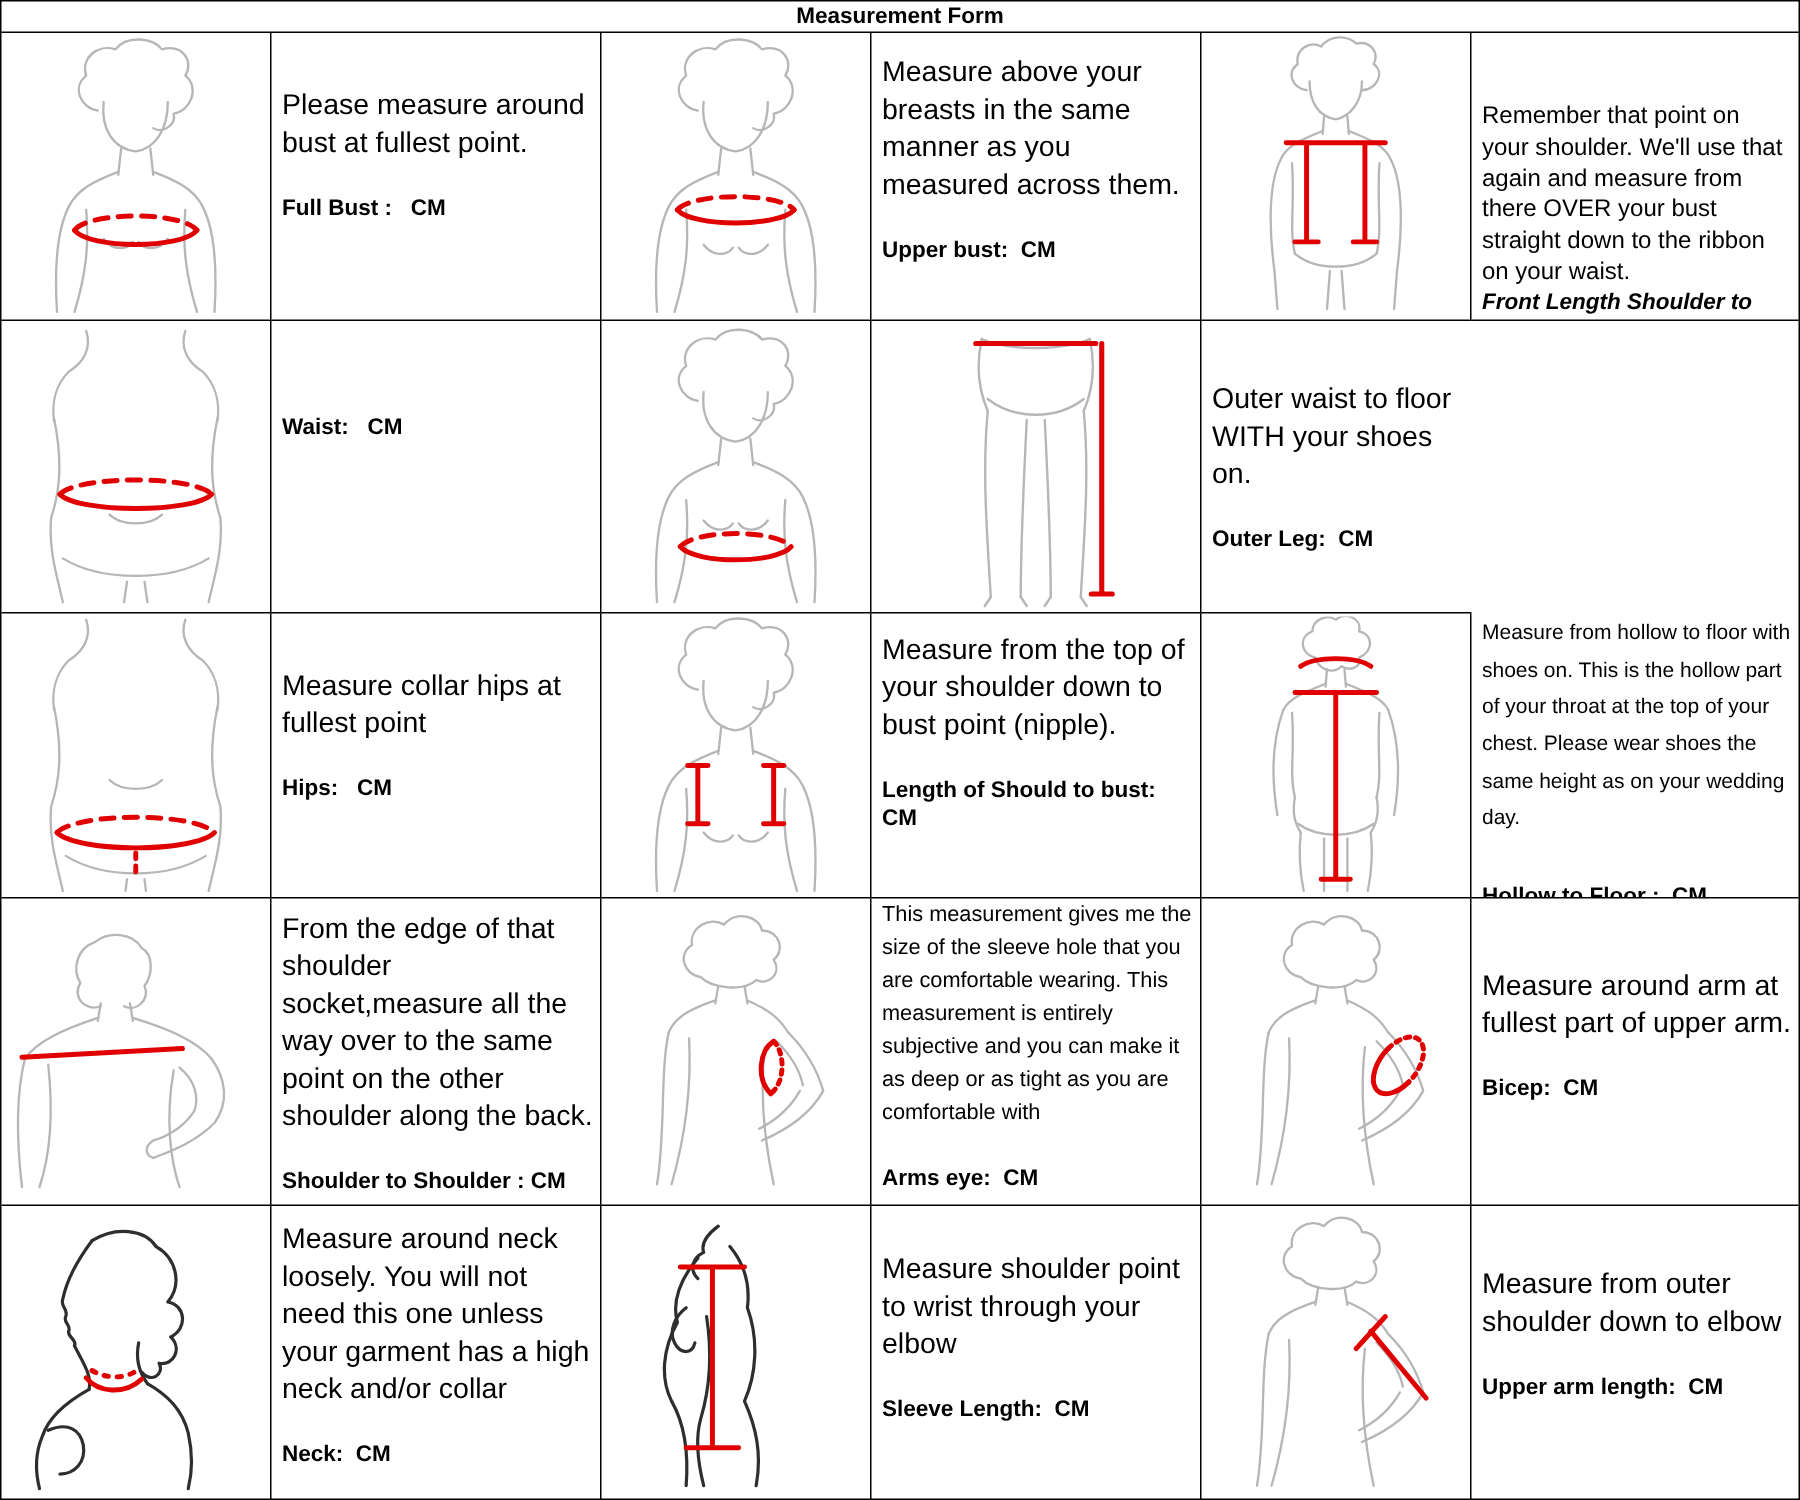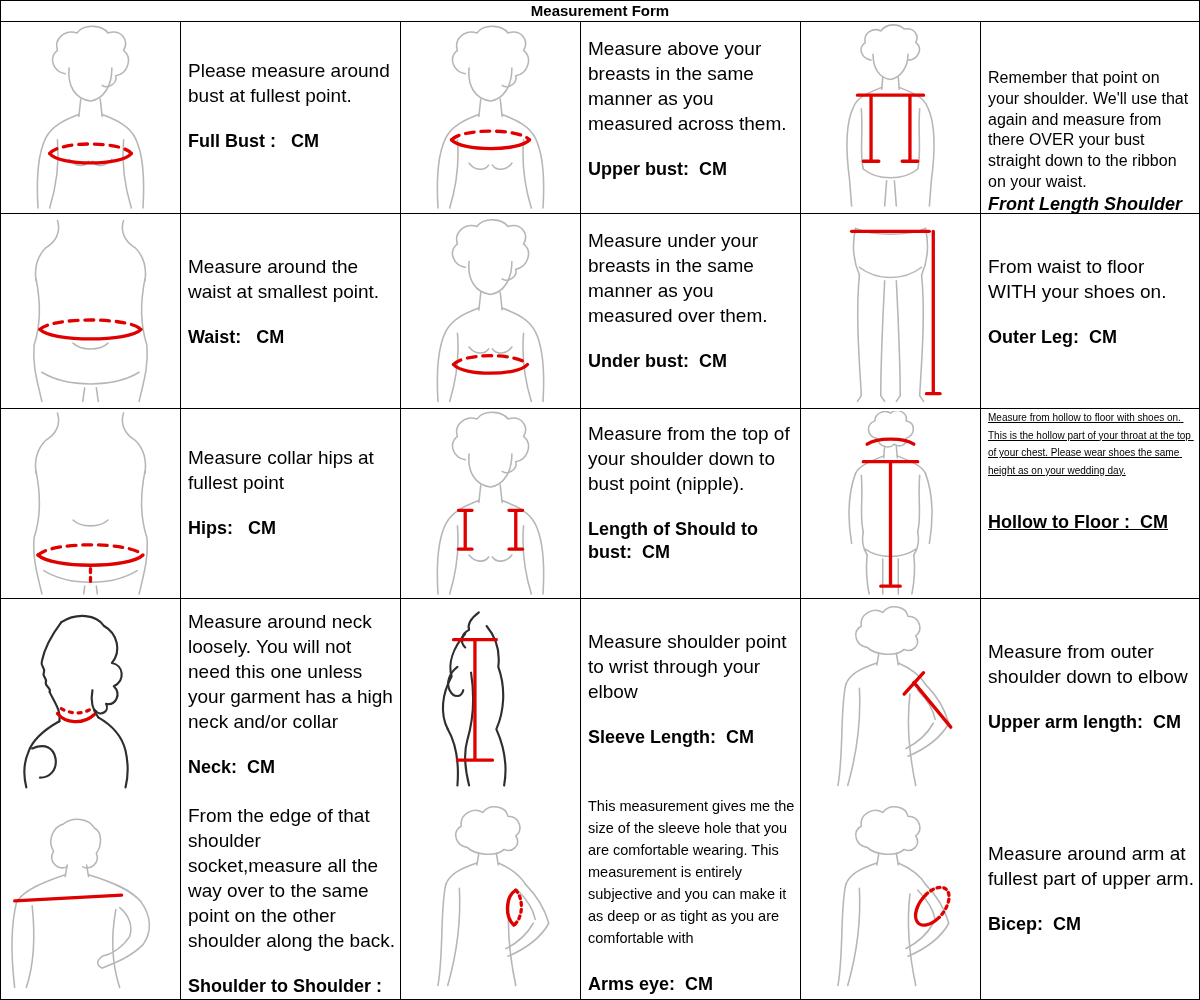--- a/index.html
+++ b/index.html
@@ -8,24 +8,24 @@
   .title{height:20px;line-height:20px;text-align:center;font-weight:bold;font-size:15px;border-bottom:1px solid #000;}
   .grid{display:grid;grid-template-columns:180px 220px 180px 220px 180px 218px;}
   .r1{height:192px}.r2{height:195px}.r3{height:190px}.r4{height:205px}.r5{height:196px}
   .cell{box-sizing:border-box;border-right:1px solid #000;border-bottom:1px solid #000;overflow:hidden;}
   .grid .cell:last-child{border-right:none;}
   .r5 .cell{border-bottom:none;}
   .fig{display:flex;align-items:center;justify-content:center;padding:2px;}
   .fig svg{width:100%;height:100%;display:block;}
   .txt{padding:6px 4px 0 7px;}
   .desc{font-size:19px;line-height:1.32;white-space:pre-wrap;}
-  .label{font-size:18px;font-weight:bold;line-height:1.25;margin-top:22px;white-space:pre-wrap;}
+  .label{font-size:15px;font-weight:bold;line-height:1.25;margin-top:22px;white-space:pre-wrap;}
   .dense .desc{font-size:16px;line-height:1.3;margin-top:44px;}
   .dense .label{margin-top:0;font-style:italic;}
-  .small .desc{font-size:10px;line-height:1.76;text-decoration:underline;}
+  .small .desc{font-size:14px;line-height:1.76;}
   .small .label{margin-top:32px;text-decoration:underline;}
   .small2 .desc{font-size:14.5px;line-height:1.52;}
   .small2 .label{margin-top:24px;}
   .pt0{padding-top:0}.pt2{padding-top:2px}.pt8{padding-top:8px}.pt10{padding-top:10px}
   .pt12{padding-top:12px}.pt14{padding-top:14px}.pt30{padding-top:30px}.pt36{padding-top:36px}
   .pt40{padding-top:40px}.pt46{padding-top:46px}
   .g{stroke:var(--sketch,#b6b6b6);fill:none;stroke-width:1.6;stroke-linecap:round;stroke-linejoin:round;}
   .k{stroke:var(--ink,#2e2e2e);fill:none;stroke-width:2.2;stroke-linecap:round;stroke-linejoin:round;}
   .r{stroke:var(--accent,#e00000);fill:none;stroke-width:3.4;stroke-linecap:round;}
   .hair{fill:#fff;}
@@ -96,53 +96,48 @@
         <path class="g" d="M124,2 C120,14 126,24 136,30 C144,38 148,50 146,64"></path>
         <path class="g" d="M34,62 C40,92 38,112 32,130 C30,152 36,170 40,188"></path>
         <path class="g" d="M146,62 C140,92 142,112 148,130 C150,152 144,170 140,188"></path>
         <path class="g" d="M72,128 C80,136 100,136 108,128"></path>
         <path class="g" d="M40,158 C66,174 114,174 140,158 M84,174 L82,188 M96,174 L98,188"></path>
         <path class="r" d="M38,114 C50,127 130,127 142,114"></path>
         <path class="r" stroke-dasharray="9 7" d="M38,114 C50,101 130,101 142,114"></path>
       </svg>
     </div>
     <div class="cell txt pt40">
-      <div class="desc">Measure around the waist at smallest point.</div>
       <div class="label">Waist:   CM</div>
     </div>
     <div class="cell fig" aria-label="under-bust-figure">
       <svg viewBox="0 0 180 190" preserveAspectRatio="xMidYMid meet">
         <path class="g hair" d="M64,50 C52,48 46,34 56,26 C52,14 64,4 76,8 C84,-2 102,0 108,8 C122,4 130,16 124,26 C134,34 128,50 116,52 C118,60 108,66 102,62"></path>
         <path class="g" d="M68,44 C66,62 74,76 90,78 C104,76 112,62 112,44"></path>
         <path class="g" d="M80,76 L78,94 M100,76 L102,94"></path>
         <path class="g" d="M78,92 C62,98 50,104 44,116 C36,132 34,156 36,188"></path>
         <path class="g" d="M102,92 C118,98 130,104 136,116 C144,132 146,156 144,188"></path>
         <path class="g" d="M56,118 C58,142 56,162 48,188 M124,118 C122,142 124,162 132,188"></path>
         <path class="g" d="M68,132 C74,140 84,140 88,134 M92,134 C96,140 106,140 112,132"></path>
         <path class="r" d="M52,150 C62,162 118,162 128,150"></path>
         <path class="r" stroke-dasharray="9 7" d="M52,150 C62,138 118,138 128,150"></path>
       </svg>
     </div>
-    <div class="cell txt pt14">
-      <div class="desc">Measure under your breasts in the same manner as you measured over them.</div>
-      <div class="label">Under bust:  CM</div>
-    </div>
     <div class="cell fig" aria-label="outer-leg-figure">
       <svg viewBox="0 0 180 190" preserveAspectRatio="xMidYMid meet">
         <path class="g" d="M54,10 C72,18 108,18 126,10"></path>
         <path class="g" d="M54,10 C50,28 52,44 58,58 M126,10 C130,28 128,44 122,58"></path>
         <path class="g" d="M58,50 C76,64 104,64 122,50"></path>
         <path class="g" d="M58,58 C54,100 58,146 60,182 M84,64 C82,104 80,148 80,182 M96,64 C98,104 100,148 100,182 M122,58 C126,100 122,146 120,182"></path>
         <path class="g" d="M60,182 L56,188 M80,182 L84,188 M100,182 L96,188 M120,182 L124,188"></path>
         <path class="r" d="M50,13 L130,13"></path>
         <path class="r" d="M134,13 L134,180 M127,180 L141,180"></path>
       </svg>
     </div>
     <div class="cell txt pt40">
-      <div class="desc">From waist to floor WITH your shoes on.</div>
+      <div class="desc">Outer waist to floor WITH your shoes on.</div>
       <div class="label">Outer Leg:  CM</div>
     </div>
   </div>
 
   <div class="grid r3">
     <div class="cell fig" aria-label="hips-figure">
       <svg viewBox="0 0 180 190" preserveAspectRatio="xMidYMid meet">
         <path class="g" d="M56,2 C60,14 54,24 44,30 C36,38 32,50 34,64"></path>
         <path class="g" d="M124,2 C120,14 126,24 136,30 C144,38 148,50 146,64"></path>
         <path class="g" d="M34,62 C40,92 38,112 32,130 C30,152 36,170 40,188"></path>
@@ -183,20 +178,76 @@
         <path class="g" d="M60,66 C62,92 58,108 62,124 M120,66 C118,92 122,108 118,124"></path>
         <path class="g" d="M62,124 C60,134 62,142 66,148 M118,124 C120,134 118,142 114,148 M64,142 C78,152 102,152 116,142"></path>
         <path class="g" d="M66,148 C64,166 66,178 68,188 M82,152 L82,188 M98,152 L98,188 M114,148 C116,166 114,178 112,188"></path>
         <path class="r" stroke-width="2.8" d="M66,34 C76,27 104,27 114,34"></path>
         <path class="r" d="M62,52 L118,52 M90,52 L90,180 M80,180 L100,180"></path>
       </svg>
     </div>
     <div class="cell txt pt0 small">
       <div class="desc">Measure from hollow to floor with shoes on. This is the hollow part of your throat at the top of your chest. Please wear shoes the same height as on your wedding day.</div>
       <div class="label">Hollow to Floor :  CM</div>
+    </div>
+  </div>
+
+  <div class="grid r4">
+    <div class="cell fig" aria-label="shoulder-to-shoulder-figure">
+      <svg viewBox="0 0 180 190" preserveAspectRatio="xMidYMid meet">
+        <path class="g hair" d="M62,20 C50,24 46,38 52,48 C46,58 56,68 66,64 M62,20 C72,12 88,14 94,24 C102,28 102,42 96,50 C100,60 90,68 82,64"></path>
+        <path class="g" d="M66,62 L64,74 M86,62 L88,74"></path>
+        <path class="g" d="M64,72 C40,80 22,88 14,100 M88,72 C114,80 132,88 142,100"></path>
+        <path class="g" d="M14,100 C8,124 8,154 12,188"></path>
+        <path class="g" d="M30,104 C34,142 30,170 24,188"></path>
+        <path class="g" d="M142,100 C152,114 154,130 144,144 C130,158 112,164 102,168"></path>
+        <path class="g" d="M120,106 C130,114 134,126 130,136 C122,148 110,154 102,156 M102,156 C96,160 96,166 102,168"></path>
+        <path class="g" d="M116,108 C110,142 114,170 120,188"></path>
+        <path class="r" d="M12,99 L122,93"></path>
+      </svg>
+    </div>
+    <div class="cell txt pt8">
+      <div class="desc">From the edge of that shoulder socket,measure all the way over to the same point on the other shoulder along the back.</div>
+      <div class="label">Shoulder to Shoulder : CM</div>
+    </div>
+    <div class="cell fig" aria-label="arms-eye-figure">
+      <svg viewBox="0 0 180 190" preserveAspectRatio="xMidYMid meet">
+        <path class="g hair" d="M66,44 C54,42 50,28 60,22 C58,10 72,2 82,8 C90,-2 106,2 108,12 C120,12 124,26 116,32 C122,42 112,50 104,46 C96,54 74,52 66,44"></path>
+        <path class="g" d="M78,50 L76,62 M96,50 L98,62"></path>
+        <path class="g" d="M76,60 C58,66 48,72 44,82 M98,60 C112,66 120,72 126,82"></path>
+        <path class="g" d="M44,82 C38,110 42,150 36,186"></path>
+        <path class="g" d="M58,86 C60,124 54,158 46,186"></path>
+        <path class="g" d="M126,82 C138,94 146,108 150,122 M150,122 C140,140 122,150 108,156"></path>
+        <path class="g" d="M118,88 C128,98 134,108 136,118 M134,122 C126,136 114,144 106,148"></path>
+        <path class="g" d="M110,92 C106,126 110,158 116,186"></path>
+        <path class="r" stroke-width="3" d="M116,88 C106,94 104,114 114,124"></path>
+        <path class="r" stroke-width="2.6" stroke-dasharray="3 4" d="M116,88 C124,96 124,116 114,124"></path>
+      </svg>
+    </div>
+    <div class="cell txt pt0 small2">
+      <div class="desc">This measurement gives me the size of the sleeve hole that you are comfortable wearing. This measurement is entirely subjective and you can make it as deep or as tight as you are comfortable with</div>
+      <div class="label">Arms eye:  CM</div>
+    </div>
+    <div class="cell fig" aria-label="bicep-figure">
+      <svg viewBox="0 0 180 190" preserveAspectRatio="xMidYMid meet">
+        <path class="g hair" d="M66,44 C54,42 50,28 60,22 C58,10 72,2 82,8 C90,-2 106,2 108,12 C120,12 124,26 116,32 C122,42 112,50 104,46 C96,54 74,52 66,44"></path>
+        <path class="g" d="M78,50 L76,62 M96,50 L98,62"></path>
+        <path class="g" d="M76,60 C58,66 48,72 44,82 M98,60 C112,66 120,72 126,82"></path>
+        <path class="g" d="M44,82 C38,110 42,150 36,186"></path>
+        <path class="g" d="M58,86 C60,124 54,158 46,186"></path>
+        <path class="g" d="M126,82 C138,94 146,108 150,122 M150,122 C140,140 122,150 108,156"></path>
+        <path class="g" d="M118,88 C128,98 134,108 136,118 M134,122 C126,136 114,144 106,148"></path>
+        <path class="g" d="M110,92 C106,126 110,158 116,186"></path>
+        <path class="r" stroke-width="3" d="M126,93 A8,14 38 1 0 140,116"></path>
+        <path class="r" stroke-width="2.6" stroke-dasharray="3 4" d="M126,93 A8,14 38 0 1 140,116"></path>
+      </svg>
+    </div>
+    <div class="cell txt pt46">
+      <div class="desc">Measure around arm at fullest part of upper arm.</div>
+      <div class="label">Bicep:  CM</div>
     </div>
   </div>
 
   <div class="grid r5">
     <div class="cell fig" aria-label="neck-figure">
       <svg viewBox="0 0 180 190" preserveAspectRatio="xMidYMid meet">
         <path class="k" d="M60,18 C48,34 42,48 40,58 C38,64 44,64 42,70 C40,74 46,76 44,80 C43,84 50,86 48,90"></path>
         <path class="k" d="M60,18 C76,8 96,10 104,22"></path>
         <path class="k hair" d="M104,22 C118,30 122,48 112,60 C124,62 126,78 114,84 C122,92 116,104 106,102 C110,110 100,116 94,108"></path>
         <path class="k" d="M48,90 C54,102 60,110 58,120"></path>
@@ -239,69 +290,13 @@
         <path class="g" d="M110,92 C106,126 110,158 116,186"></path>
         <path class="r" d="M114,80 L152,126"></path>
         <path class="r" stroke-width="3" d="M104,92 L124,70"></path>
       </svg>
     </div>
     <div class="cell txt pt40">
       <div class="desc">Measure from outer shoulder down to elbow</div>
       <div class="label">Upper arm length:  CM</div>
     </div>
   </div>
-
-  <div class="grid r4">
-    <div class="cell fig" aria-label="shoulder-to-shoulder-figure">
-      <svg viewBox="0 0 180 190" preserveAspectRatio="xMidYMid meet">
-        <path class="g hair" d="M62,20 C50,24 46,38 52,48 C46,58 56,68 66,64 M62,20 C72,12 88,14 94,24 C102,28 102,42 96,50 C100,60 90,68 82,64"></path>
-        <path class="g" d="M66,62 L64,74 M86,62 L88,74"></path>
-        <path class="g" d="M64,72 C40,80 22,88 14,100 M88,72 C114,80 132,88 142,100"></path>
-        <path class="g" d="M14,100 C8,124 8,154 12,188"></path>
-        <path class="g" d="M30,104 C34,142 30,170 24,188"></path>
-        <path class="g" d="M142,100 C152,114 154,130 144,144 C130,158 112,164 102,168"></path>
-        <path class="g" d="M120,106 C130,114 134,126 130,136 C122,148 110,154 102,156 M102,156 C96,160 96,166 102,168"></path>
-        <path class="g" d="M116,108 C110,142 114,170 120,188"></path>
-        <path class="r" d="M12,99 L122,93"></path>
-      </svg>
-    </div>
-    <div class="cell txt pt8">
-      <div class="desc">From the edge of that shoulder socket,measure all the way over to the same point on the other shoulder along the back.</div>
-      <div class="label">Shoulder to Shoulder : CM</div>
-    </div>
-    <div class="cell fig" aria-label="arms-eye-figure">
-      <svg viewBox="0 0 180 190" preserveAspectRatio="xMidYMid meet">
-        <path class="g hair" d="M66,44 C54,42 50,28 60,22 C58,10 72,2 82,8 C90,-2 106,2 108,12 C120,12 124,26 116,32 C122,42 112,50 104,46 C96,54 74,52 66,44"></path>
-        <path class="g" d="M78,50 L76,62 M96,50 L98,62"></path>
-        <path class="g" d="M76,60 C58,66 48,72 44,82 M98,60 C112,66 120,72 126,82"></path>
-        <path class="g" d="M44,82 C38,110 42,150 36,186"></path>
-        <path class="g" d="M58,86 C60,124 54,158 46,186"></path>
-        <path class="g" d="M126,82 C138,94 146,108 150,122 M150,122 C140,140 122,150 108,156"></path>
-        <path class="g" d="M118,88 C128,98 134,108 136,118 M134,122 C126,136 114,144 106,148"></path>
-        <path class="g" d="M110,92 C106,126 110,158 116,186"></path>
-        <path class="r" stroke-width="3" d="M116,88 C106,94 104,114 114,124"></path>
-        <path class="r" stroke-width="2.6" stroke-dasharray="3 4" d="M116,88 C124,96 124,116 114,124"></path>
-      </svg>
-    </div>
-    <div class="cell txt pt0 small2">
-      <div class="desc">This measurement gives me the size of the sleeve hole that you are comfortable wearing. This measurement is entirely subjective and you can make it as deep or as tight as you are comfortable with</div>
-      <div class="label">Arms eye:  CM</div>
-    </div>
-    <div class="cell fig" aria-label="bicep-figure">
-      <svg viewBox="0 0 180 190" preserveAspectRatio="xMidYMid meet">
-        <path class="g hair" d="M66,44 C54,42 50,28 60,22 C58,10 72,2 82,8 C90,-2 106,2 108,12 C120,12 124,26 116,32 C122,42 112,50 104,46 C96,54 74,52 66,44"></path>
-        <path class="g" d="M78,50 L76,62 M96,50 L98,62"></path>
-        <path class="g" d="M76,60 C58,66 48,72 44,82 M98,60 C112,66 120,72 126,82"></path>
-        <path class="g" d="M44,82 C38,110 42,150 36,186"></path>
-        <path class="g" d="M58,86 C60,124 54,158 46,186"></path>
-        <path class="g" d="M126,82 C138,94 146,108 150,122 M150,122 C140,140 122,150 108,156"></path>
-        <path class="g" d="M118,88 C128,98 134,108 136,118 M134,122 C126,136 114,144 106,148"></path>
-        <path class="g" d="M110,92 C106,126 110,158 116,186"></path>
-        <path class="r" stroke-width="3" d="M126,93 A8,14 38 1 0 140,116"></path>
-        <path class="r" stroke-width="2.6" stroke-dasharray="3 4" d="M126,93 A8,14 38 0 1 140,116"></path>
-      </svg>
-    </div>
-    <div class="cell txt pt46">
-      <div class="desc">Measure around arm at fullest part of upper arm.</div>
-      <div class="label">Bicep:  CM</div>
-    </div>
-  </div>
 </div>
 
 </body></html>

